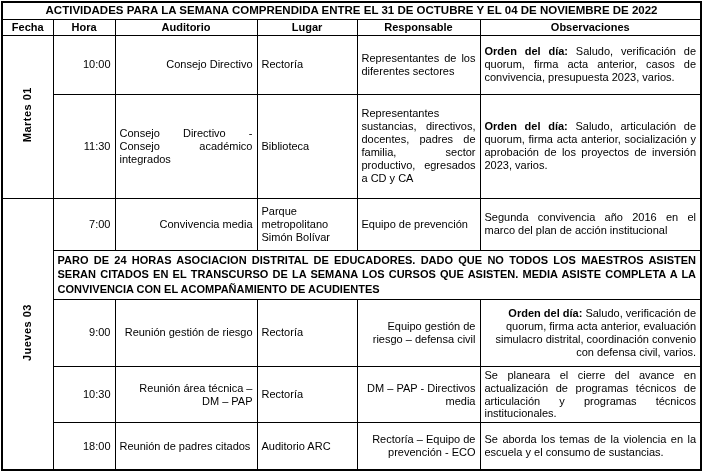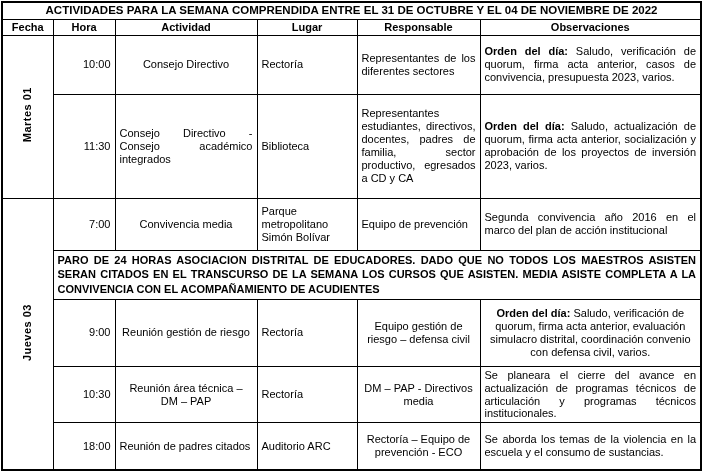--- a/index.html
+++ b/index.html
@@ -35,22 +35,22 @@
     padding: 1px 2px;
   }
   tr.header-row th {
     font-weight: bold;
     text-align: center;
     padding: 1px 2px;
   }
   td.hora   { text-align: right; }
   td.lugar  { text-align: left; }
   .j  { text-align: justify; }
-  .c  { text-align: center; }
-  .l  { text-align: center; }
+  .c  { text-align: right; }
+  .l  { text-align: right; }
   td.fecha { text-align: center; }
   .vert {
     display: inline-block;
     writing-mode: vertical-rl;
     transform: rotate(180deg);
     font-weight: bold;
     white-space: nowrap;
     letter-spacing: 0.5px;
   }
   td.paro {
@@ -74,43 +74,43 @@
   </colgroup>
 
   <tbody>
       <tr class="title-row" style="height:15px">
     <td colspan="6">ACTIVIDADES PARA LA SEMANA COMPRENDIDA ENTRE EL 31 DE OCTUBRE Y EL 04 DE NOVIEMBRE DE 2022</td>
   </tr>
 
   <tr class="header-row" style="height:16px">
     <th>Fecha</th>
     <th>Hora</th>
-    <th>Actividad</th>
+    <th>Auditorio</th>
     <th>Lugar</th>
     <th>Responsable</th>
     <th>Observaciones</th>
   </tr>
 
   <tr style="height:59px">
     <td class="fecha" rowspan="2">
       <span class="vert">Martes 01</span>
     </td>
     <td class="hora">10:00</td>
     <td class="l">Consejo Directivo</td>
     <td class="lugar">Rectoría</td>
     <td class="j">Representantes de los diferentes sectores</td>
     <td class="j"><b class="obs-prefix">Orden del día:</b><span> Saludo, verificación de quorum, firma acta anterior, casos de convivencia, presupuesta 2023, varios.</span></td>
   </tr>
 
   <tr style="height:104px">
     <td class="hora">11:30</td>
     <td class="j">Consejo Directivo - Consejo académico integrados</td>
     <td class="lugar">Biblioteca</td>
-    <td class="j">Representantes estudiantes, directivos, docentes, padres de familia, sector productivo, egresados a CD y CA</td>
-    <td class="j"><b class="obs-prefix">Orden del día:</b><span> Saludo, actualización de quorum, firma acta anterior, socialización y aprobación de los proyectos de inversión 2023, varios.</span></td>
+    <td class="j">Representantes sustancias, directivos, docentes, padres de familia, sector productivo, egresados a CD y CA</td>
+    <td class="j"><b class="obs-prefix">Orden del día:</b><span> Saludo, articulación de quorum, firma acta anterior, socialización y aprobación de los proyectos de inversión 2023, varios.</span></td>
   </tr>
 
   <tr style="height:52px">
     <td class="fecha" rowspan="5">
       <span class="vert">Jueves 03</span>
     </td>
     <td class="hora">7:00</td>
     <td class="l">Convivencia media</td>
     <td class="lugar">Parque metropolitano Simón Bolívar</td>
     <td class="j">Equipo de prevención</td>

